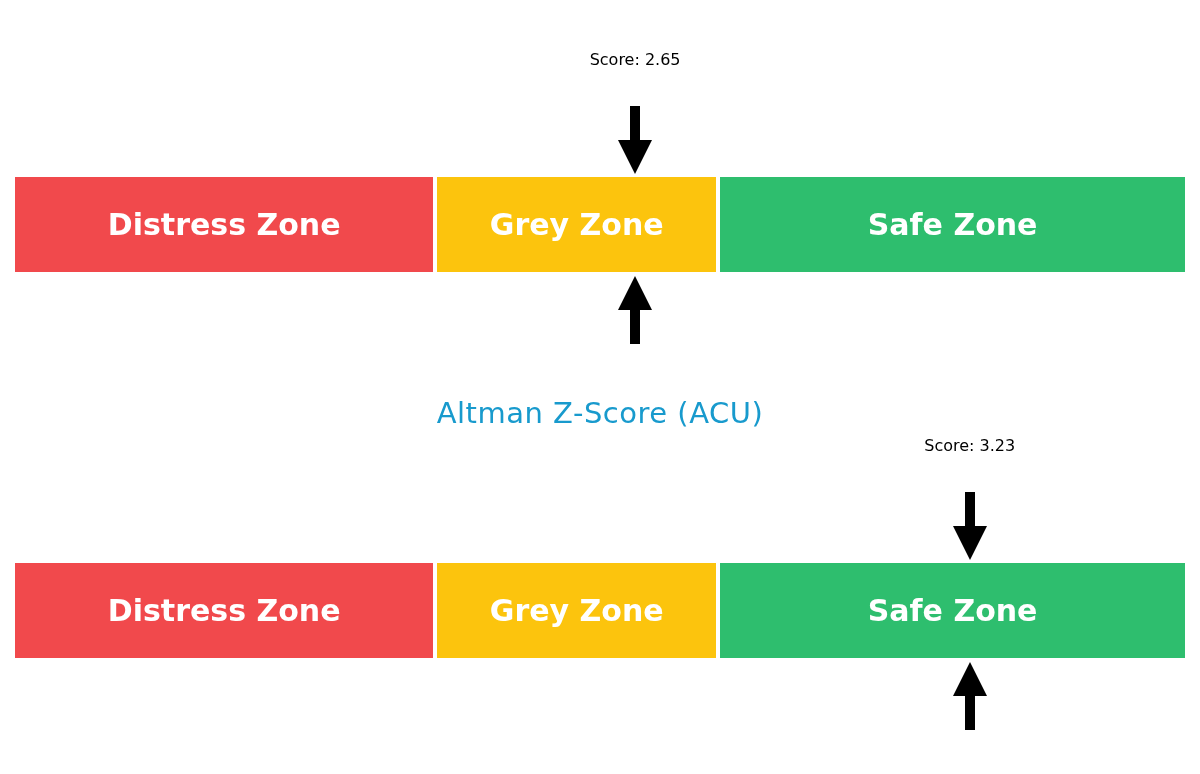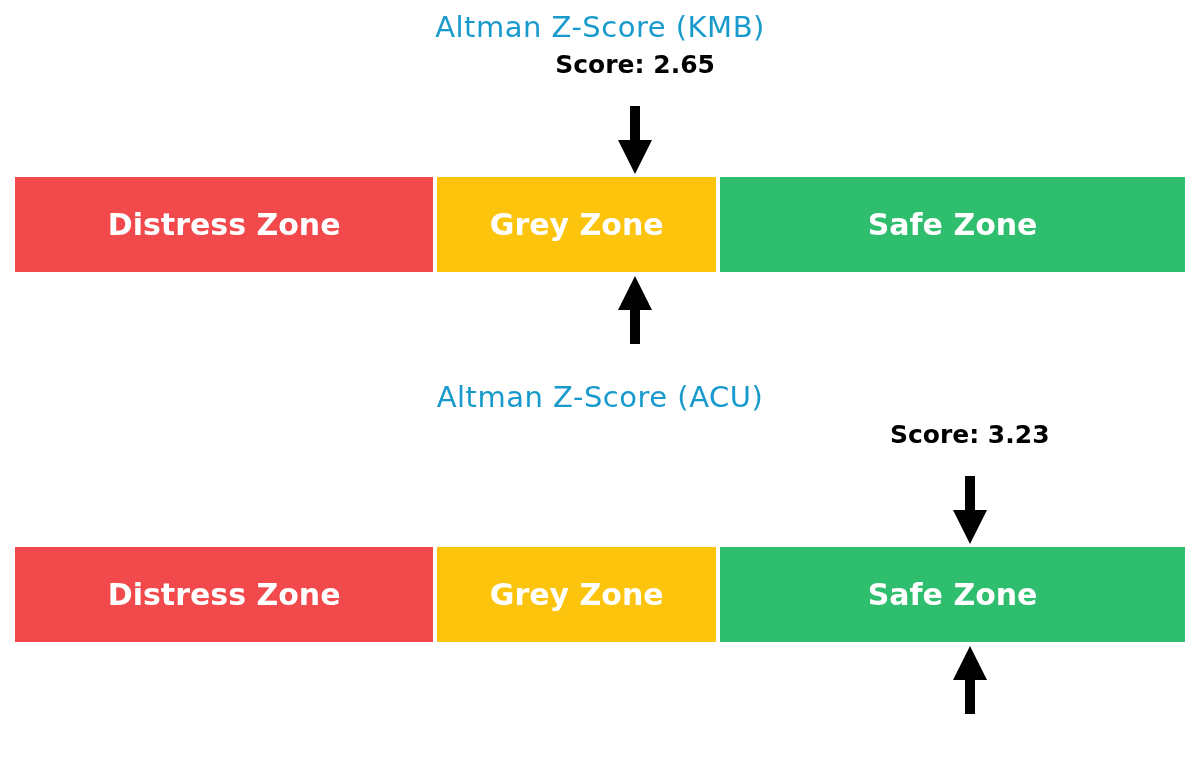--- a/index.html
+++ b/index.html
@@ -11,21 +11,21 @@
     background: #ffffff;
     overflow: hidden;
   }
   .chart {
     position: absolute;
     left: 0;
     width: 1200px;
     height: 360px;
   }
   .chart-1 { top: 0; }
-  .chart-2 { top: 370px; }
+  .chart-2 { top: 386px; }
 
   .chart-title {
     position: absolute;
     top: 10px;
     left: 0;
     width: 100%;
     text-align: center;
     font-size: 29px;
     color: #189ACD;
     letter-spacing: 0.5px;
@@ -39,22 +39,22 @@
   }
   .score-row   { top: 50px;  height: 36px; }
   .arrow-down-row { top: 106px; height: 70px; }
   .bar-row     { top: 177px; height: 95px; }
   .arrow-up-row   { top: 276px; height: 70px; }
 
   .score-label {
     position: absolute;
     transform: translateX(-50%);
     white-space: nowrap;
-    font-size: 25px;
-    font-weight: bold;
+    font-size: 16px;
+    font-weight: normal;
     color: #000000;
   }
   .marker {
     position: absolute;
     transform: translateX(-50%);
     line-height: 0;
   }
 
   .bar-row {
     display: flex;
@@ -69,21 +69,20 @@
     font-size: 30px;
     min-width: 0;
   }
 </style>
 </head>
 <body>
 
 <div class="page">
 
   <div class="chart chart-1">
-    <div class="chart-title">Altman Z-Score (KMB)</div>
 
     <div class="row score-row">
       <div class="score-label" style="left: 53%;">Score: 2.65</div>
     </div>
 
     <div class="row arrow-down-row">
       <div class="marker" style="left: 53%;">
         <svg width="36" height="68" viewBox="0 0 36 68">
           <path d="M13 0 H23 V34 H35 L18 68 L1 34 H13 Z" fill="#000000"></path>
         </svg>

